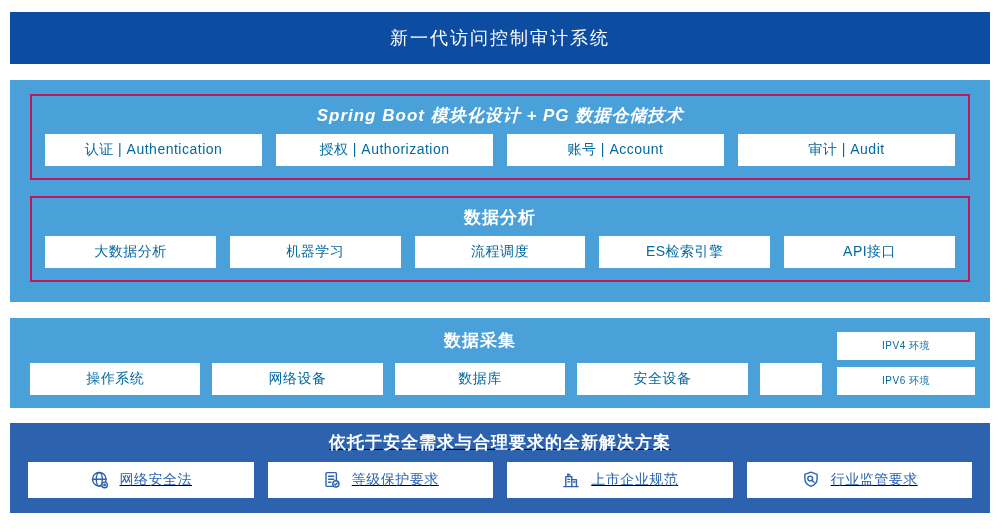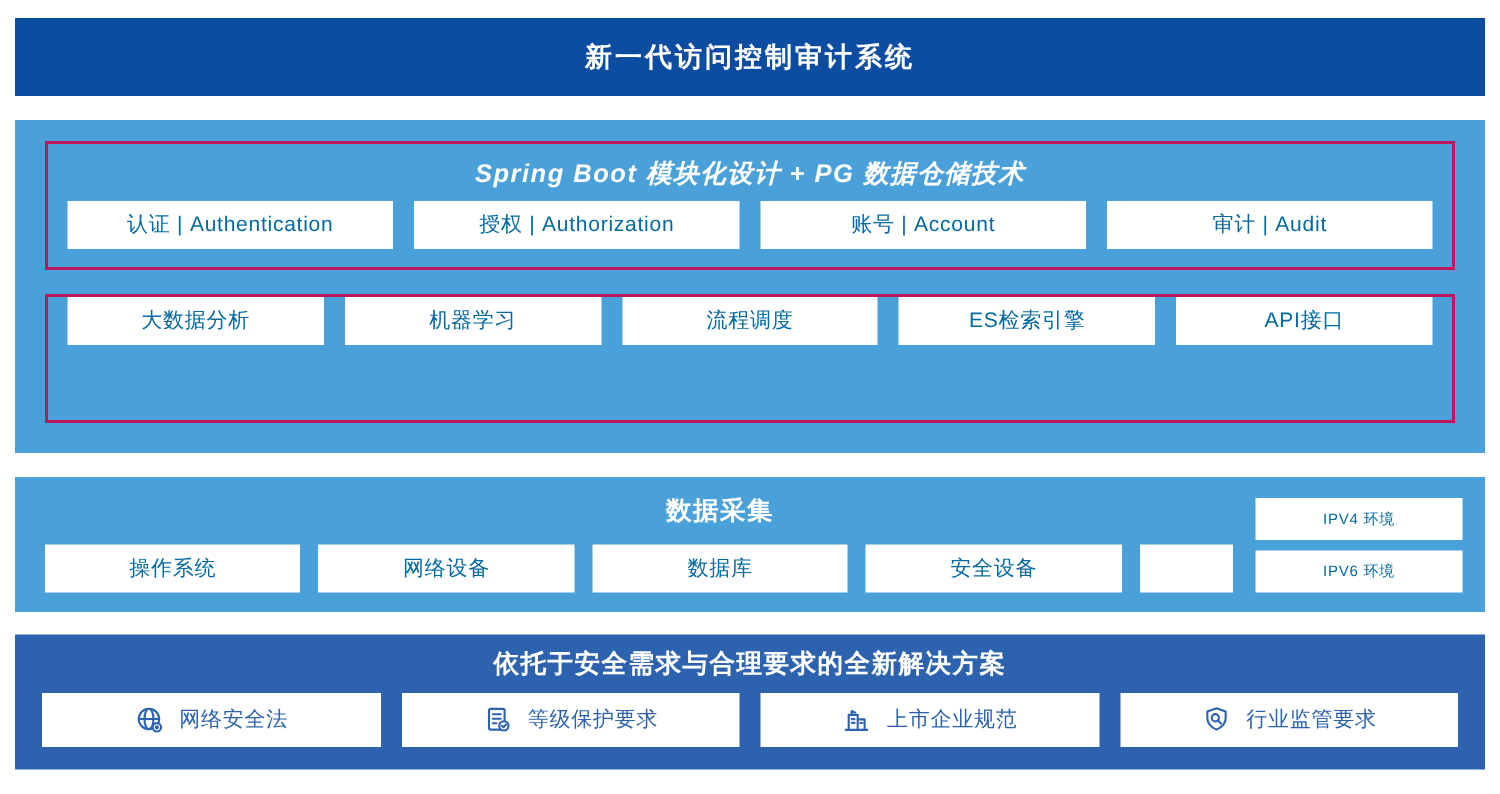--- a/index.html
+++ b/index.html
@@ -1,21 +1,21 @@
 <!DOCTYPE html>
 <html><head>
 <meta charset="utf-8">
 <style>
   html,body{margin:0;padding:0;background:#ffffff;}
   body{font-family:"Liberation Sans","DejaVu Sans",sans-serif;}
   .stage{position:relative;width:1000px;height:529px;background:#ffffff;overflow:hidden;}
 
   .banner{position:absolute;left:10px;top:12px;width:980px;height:52px;background:#0d4da1;
     display:flex;align-items:center;justify-content:center;}
-  .banner span{color:#ffffff;font-size:18px;font-weight:bold;letter-spacing:2px;}
+  .banner span{color:#ffffff;font-size:18px;font-weight:normal;letter-spacing:2px;}
 
   .panel{background:#4aa0d9;box-sizing:border-box;}
 
   .main-panel{position:absolute;left:10px;top:80px;width:980px;height:222px;
     padding:14px 20px 20px;display:flex;flex-direction:column;gap:16px;}
   .inner-box{flex:1;border:2px solid #be185d;display:flex;flex-direction:column;min-height:0;}
   .inner-title{flex:1;display:flex;align-items:center;justify-content:center;
     color:#ffffff;font-size:17px;font-weight:bold;letter-spacing:1px;}
   .italic{font-style:italic;}
 
@@ -27,21 +27,21 @@
     display:flex;flex-direction:column;}
   .panel-title{flex:1;display:flex;align-items:center;justify-content:center;
     color:#ffffff;font-size:17px;font-weight:bold;letter-spacing:1px;}
   .collection .btn-row{margin:0 20px 13px;gap:12px;}
 
   .env{position:absolute;left:822px;top:318px;width:168px;height:90px;
     padding:14px 15px 13px;display:flex;flex-direction:column;gap:7px;}
   .env .white-box{font-size:10px;}
 
   .solutions{position:absolute;left:10px;top:423px;width:980px;height:90px;
-    background:#2d63ae;box-sizing:border-box;display:flex;flex-direction:column;}
+    background:#2d63ae;box-sizing:border-box;display:flex;flex-direction:column;text-decoration:underline;}
   .solutions .btn-row{height:36px;margin:0 18px 15px;gap:14px;}
   .sol{color:#2d63ae;gap:10px;font-size:14px;}
   .sol .ic{display:flex;align-items:center;}
   .sol svg{display:block;}
 </style>
 </head>
 <body>
 
 <div class="stage">
 
@@ -55,20 +55,21 @@
       <div class="inner-title italic">Spring Boot 模块化设计 + PG 数据仓储技术</div>
       <div class="btn-row">
         <div class="white-box">认证 | Authentication</div>
         <div class="white-box">授权 | Authorization</div>
         <div class="white-box">账号 | Account</div>
         <div class="white-box">审计 | Audit</div>
       </div>
     </div>
 
     <div class="inner-box">
+      <div class="inner-title">数据分析</div>
       <div class="btn-row">
         <div class="white-box">大数据分析</div>
         <div class="white-box">机器学习</div>
         <div class="white-box">流程调度</div>
         <div class="white-box">ES检索引擎</div>
         <div class="white-box">API接口</div>
       </div>
     </div>
 
   </section>

